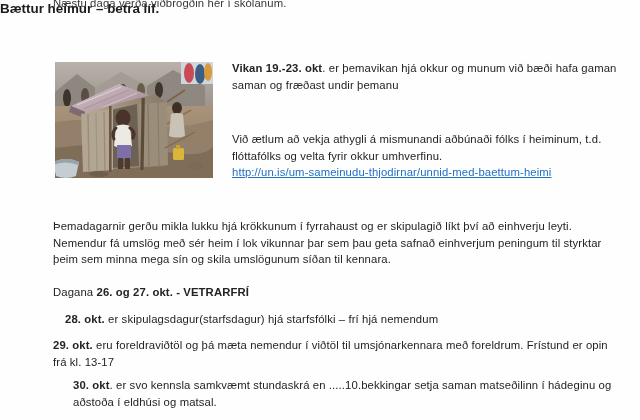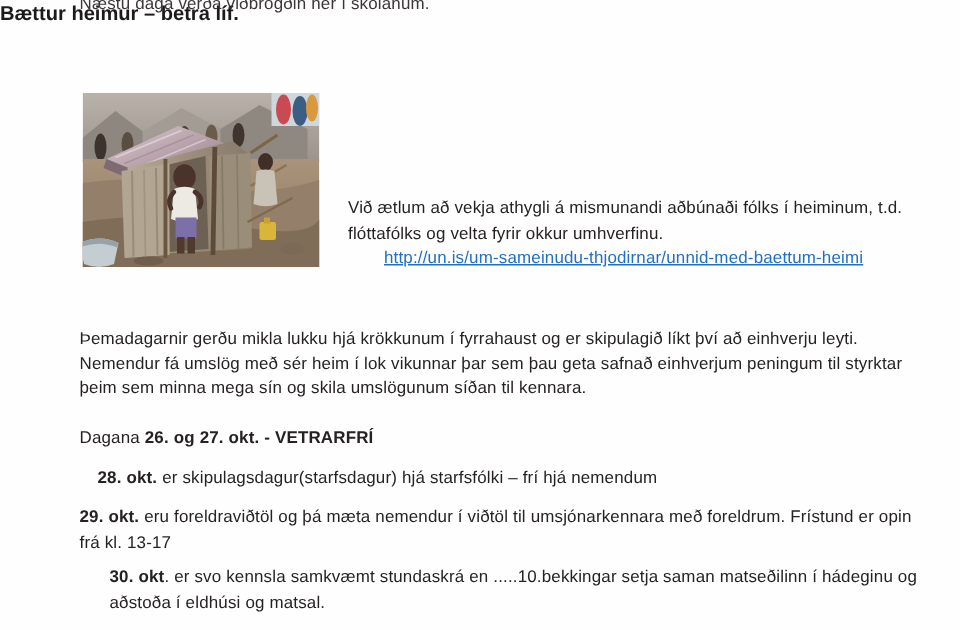--- a/index.html
+++ b/index.html
@@ -84,21 +84,20 @@
   }
   #h-baettur .tail { font-weight: bold; }
   #p-vid {
     left: 232px;
     top: 131px;
     width: 400px;
   }
   .link {
     color: #1f6fc4;
     word-break: break-all;
-    margin-left: 24px;
   }
 
   
   #p-themadagar {
     left: 53px;
     top: 218px;
     width: 570px;
   }
   #p-dagana {
     left: 53px;
@@ -216,20 +215,23 @@
       <rect x="121" y="83" width="4" height="4" fill="#c8a330"></rect>
 
       <path d="M-2 100 q14 -6 26 0 l-3 14 q-10 4 -20 0 z" fill="#c3cdd2"></path>
       <path d="M-2 100 q14 -6 26 0 l-1 3 q-12 -5 -25 0 z" fill="#96a3ab"></path>
 
       <ellipse cx="140" cy="104" rx="8" ry="4" fill="#7c6a56"></ellipse>
       <ellipse cx="44" cy="112" rx="10" ry="3" fill="#6f5e4b"></ellipse>
     </svg>
   </div>
 
+  <div class="para" id="p-vikan">
+    <b>Vikan 19.-23. okt</b><span>. er þemavikan hjá okkur og munum við bæði hafa gaman saman og fræðast  undir þemanu</span>
+  </div>
 
   <div id="h-baettur"><span>Bættur heimur – betra líf</span><span class="tail">.</span></div>
 
   <div class="para" id="p-vid">
     <span> Við ætlum að vekja athygli á mismunandi aðbúnaði fólks í heiminum,  t.d. flóttafólks og velta fyrir okkur umhverfinu.</span><br>
     <a class="link" href="#">http://un.is/um-sameinudu-thjodirnar/unnid-med-baettum-heimi</a>
   </div>
 
   <div class="para" id="p-themadagar">Þemadagarnir gerðu mikla lukku hjá krökkunum í fyrrahaust og er skipulagið líkt því að einhverju leyti. Nemendur fá umslög með sér heim í lok vikunnar þar sem þau geta safnað einhverjum peningum til styrktar þeim sem minna mega sín og skila umslögunum síðan til kennara.</div>
 

